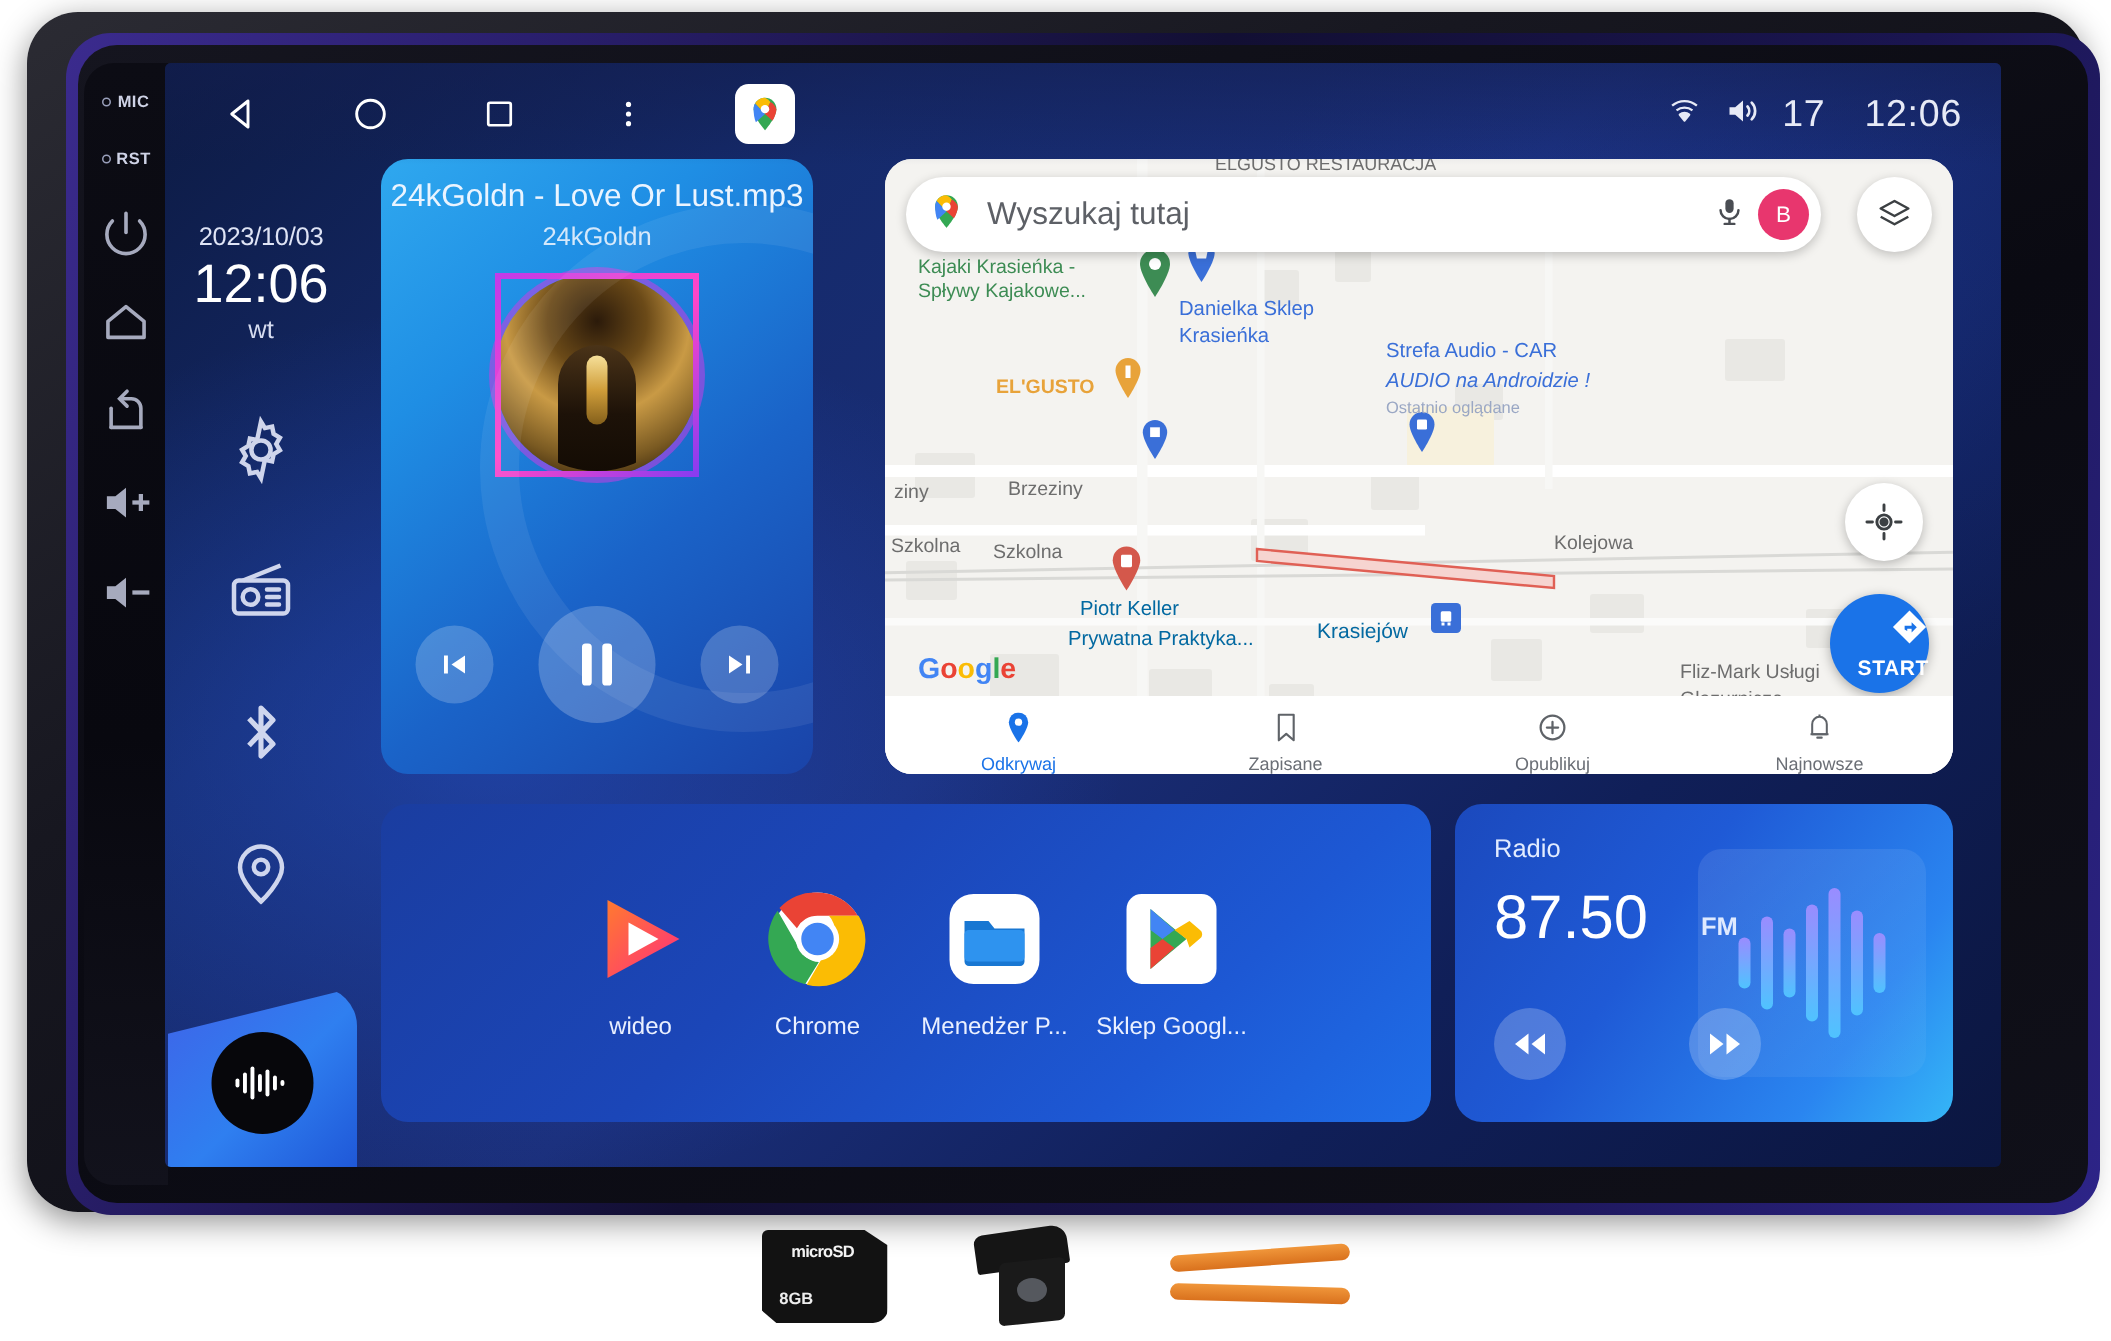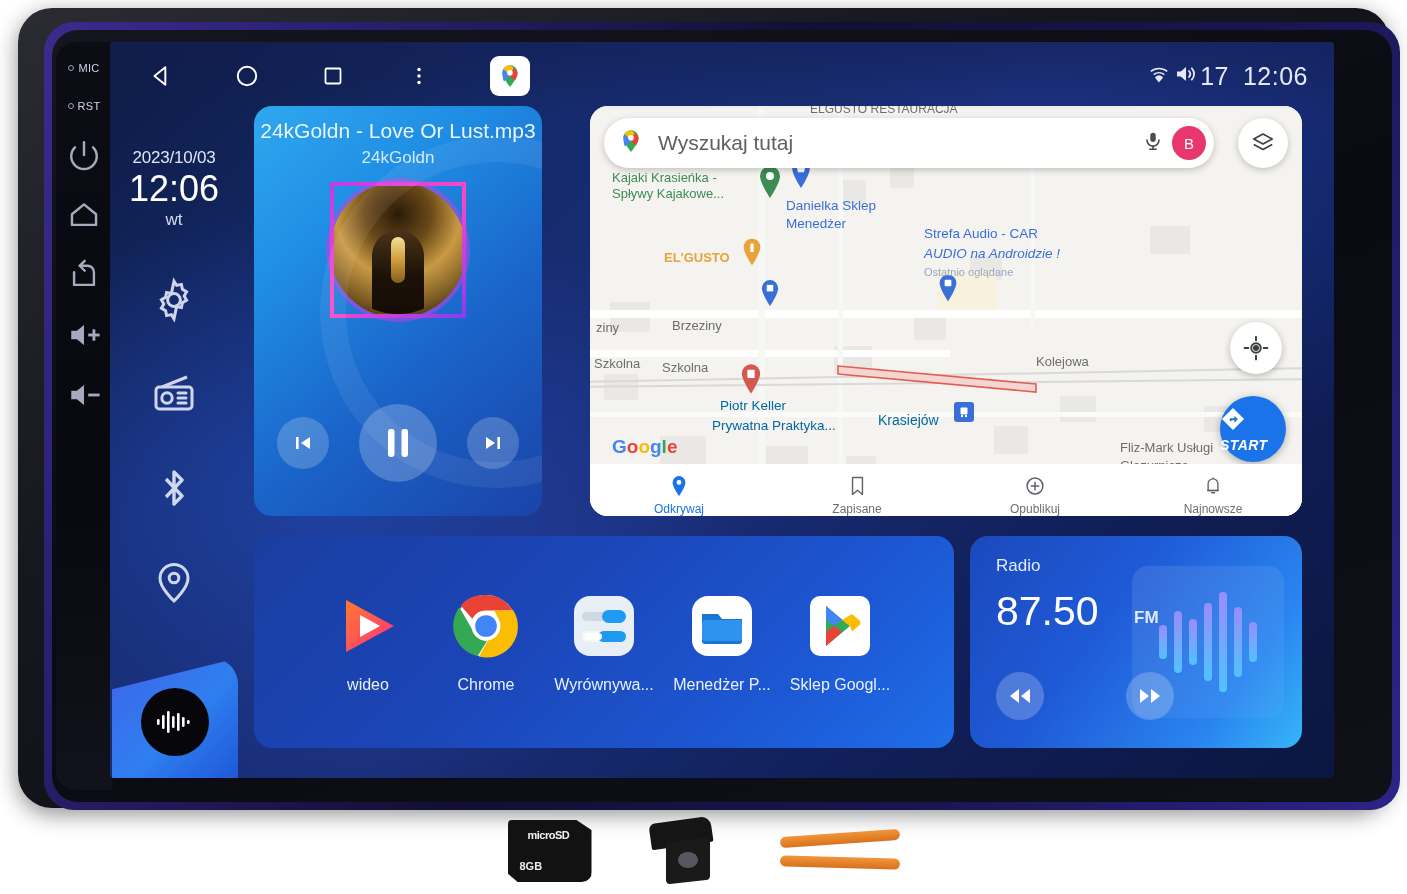--- a/index.html
+++ b/index.html
@@ -23,21 +23,21 @@
     border-radius:26px;
     background:linear-gradient(160deg,#15151f 0%,#0a0a12 50%,#101019 100%);
   }
   
   #hwcol {
     position:absolute; left:38px; top:34px; width:56px; height:748px;
     border-radius:20px 0 0 20px;
     background:linear-gradient(180deg,#0c0c14 0%,#08080f 60%,#12121c 100%);
     display:flex; flex-direction:column; align-items:center; padding-top:20px; gap:0;
   }
-  .hwtxt { color:#cfd3e6; font-size:11px; font-weight:normal; letter-spacing:.3px;
+  .hwtxt { color:#cfd3e6; font-size:11px; font-weight:bold; letter-spacing:.3px;
     display:flex; align-items:center; gap:4px; margin-bottom:26px; }
   .hwdot { width:6px; height:6px; border-radius:50%; border:1px solid #9aa0bb; }
   .hwico { width:34px; height:34px; margin-bottom:26px; opacity:.82; }
   .hwico svg { width:100%; height:100%; display:block; }
 
   
   #screen {
     position:absolute; left:92px; top:34px; width:1224px; height:736px;
     border-radius:4px; overflow:hidden;
     background:linear-gradient(135deg,#0d1b44 0%,#152a6b 25%,#1b2f7a 50%,#101f58 75%,#0b1640 100%);
@@ -52,21 +52,21 @@
   #statusbar {
     position:absolute; left:0; top:0; width:100%; height:68px; z-index:6;
     display:flex; align-items:center; padding:0 26px 0 30px;
     background:linear-gradient(180deg,rgba(20,30,80,.55),rgba(20,30,80,0));
   }
   .navico { width:42px; height:42px; margin-right:44px; display:flex; align-items:center;
     justify-content:center; cursor:pointer; }
   .navico svg { display:block; }
   #maps-shortcut { width:40px; height:40px; border-radius:9px; background:#fff;
     display:flex; align-items:center; justify-content:center; margin-left:6px; }
-  #sb-right { margin-left:auto; display:flex; align-items:center; }
+  #sb-right { margin-left:auto; display:flex; align-items:flex-start; gap:12px; }
   #sb-vol-num { color:#e7eaf6; font-size:25px; letter-spacing:.5px; }
   #sb-clock { color:#e7eaf6; font-size:25px; margin-left:14px; letter-spacing:.5px; }
 
   
   #dock {
     position:absolute; left:0; top:68px; width:128px; height:668px; z-index:5;
     display:flex; flex-direction:column; align-items:center;
   }
   #dock-date { color:#dfe4f5; font-size:17px; margin-top:38px; letter-spacing:-.2px; }
   #dock-time { color:#ffffff; font-size:36px; font-weight:300; line-height:1.05; margin-top:2px; }
@@ -137,21 +137,21 @@
   #search-avatar { width:34px; height:34px; border-radius:50%; background:#e8366e; color:#fff;
     font-size:15px; display:flex; align-items:center; justify-content:center; margin-left:8px; }
   #layers-btn { position:absolute; right:14px; top:12px; width:50px; height:50px; border-radius:50%;
     background:#fff; box-shadow:0 2px 7px rgba(0,0,0,.22);
     display:flex; align-items:center; justify-content:center; z-index:4; }
   #locate-btn { position:absolute; right:20px; top:216px; width:52px; height:52px; border-radius:50%;
     background:#fff; box-shadow:0 2px 7px rgba(0,0,0,.25);
     display:flex; align-items:center; justify-content:center; z-index:4; }
   #start-btn { position:absolute; right:16px; top:290px; width:66px; height:66px; border-radius:50%;
     background:#1a73e8; box-shadow:0 2px 8px rgba(0,0,0,.3); z-index:4;
-    display:flex; flex-direction:column; align-items:flex-start; justify-content:center; gap:1px;font-style:italic; }
+    display:flex; flex-direction:column; align-items:flex-end; justify-content:center; gap:1px; }
   #start-label { color:#fff; font-size:14px; font-weight:bold; letter-spacing:.4px; }
   #google-wm { position:absolute; left:22px; bottom:58px; font-size:19px; font-weight:600; z-index:3; }
   #google-wm i { font-style:normal; }
 
   #map-nav { position:absolute; left:0; right:0; bottom:0; height:52px; background:#fff;
     display:flex; align-items:flex-end; z-index:5; }
   .navitem { flex:1; display:flex; flex-direction:column; align-items:center; gap:2px; cursor:pointer; }
   .navitem .nlabel { font-size:12px; color:#6b6f76; }
   .navitem.active .nlabel { color:#1a73e8; }
 
@@ -454,21 +454,21 @@
               <rect x="2.5" y="1.5" width="7" height="7" rx="1"></rect>
               <rect x="3" y="9" width="2" height="2"></rect>
               <rect x="7" y="9" width="2" height="2"></rect>
             </svg>
         </div>
 
         <div id="map-labels">
             <div class="mlabel green" style="left: 22px; top: 64px;">Kajaki Krasieńka -</div>
             <div class="mlabel green" style="left: 22px; top: 80px;">Spływy Kajakowe...</div>
             <div class="mlabel bizblue" style="left: 196px; top: 92px;">Danielka Sklep</div>
-            <div class="mlabel bizblue" style="left: 196px; top: 110px;">Menedżer</div>
+            <div class="mlabel bizblue" style="left: 196px; top: 110px;">Krasieńka</div>
             <div class="mlabel bizblue" style="left: 334px; top: 120px;">Strefa Audio - CAR</div>
             <div class="mlabel bizblue" style="left: 334px; top: 140px; font-style: italic;">AUDIO na Androidzie !</div>
             <div class="mlabel sub" style="left: 334px; top: 160px;">Ostatnio oglądane</div>
             <div class="mlabel orange" style="left: 74px; top: 144px;">EL'GUSTO</div>
             <div class="mlabel street" style="left: 6px; top: 214px;">ziny</div>
             <div class="mlabel street" style="left: 82px; top: 212px;">Brzeziny</div>
             <div class="mlabel street" style="left: 4px; top: 250px;">Szkolna</div>
             <div class="mlabel street" style="left: 72px; top: 254px;">Szkolna</div>
             <div class="mlabel red" style="left: 130px; top: 292px;">Piotr Keller</div>
             <div class="mlabel red" style="left: 122px; top: 312px;">Prywatna Praktyka...</div>
@@ -601,33 +601,20 @@
               <path d="M32 2a30 30 0 0 1 26 15H32a15 15 0 0 0-13.3 8L7.4 12A30 30 0 0 1 32 2z" fill="#ea4335"></path>
               <path d="M6.2 13.8 19.6 37a15 15 0 0 0 13.3 9.9L24 61.2A30 30 0 0 1 6.2 13.8z" fill="#34a853"></path>
               <path d="M58.6 17A30 30 0 0 1 25 61.5L38.7 38a15 15 0 0 0 .7-21z" fill="#fbbc04"></path>
               <circle cx="32" cy="32" r="14" fill="#fff"></circle>
                 <circle cx="32" cy="32" r="10.5" fill="#4285f4"></circle>
               </svg>
           </div>
           <div class="applabel">Chrome</div>
         </div>
 
-        <div class="app">
-          <div class="appicon">
-            <svg width="64" height="64" viewBox="0 0 64 64">
-              <rect x="2" y="2" width="60" height="60" rx="16" fill="#e8eef5"></rect>
-              <rect x="10" y="18" width="28" height="9" rx="4.5" fill="#cfd9e4"></rect>
-              <rect x="30" y="16" width="24" height="13" rx="6.5" fill="#1e9bf0"></rect>
-              <rect x="10" y="37" width="22" height="11" rx="5.5" fill="#f3f7fb"></rect>
-              <rect x="26" y="37" width="28" height="11" rx="5.5" fill="#1e9bf0"></rect>
-              <rect x="12" y="39" width="18" height="7" rx="3.5" fill="#fff"></rect>
-              </svg>
-          </div>
-          <div class="applabel">Wyrównywa...</div>
-        </div>
 
         <div class="app">
           <div class="appicon">
             <svg width="64" height="64" viewBox="0 0 64 64">
               <rect x="2" y="2" width="60" height="60" rx="16" fill="#fff"></rect>
               <path d="M12 20h16l4 5h20v22a3 3 0 0 1-3 3H15a3 3 0 0 1-3-3z" fill="#1877d2"></path>
               <rect x="12" y="26" width="40" height="21" rx="3" fill="#2e93ef"></rect>
               </svg>
           </div>
           <div class="applabel">Menedżer P...</div>

